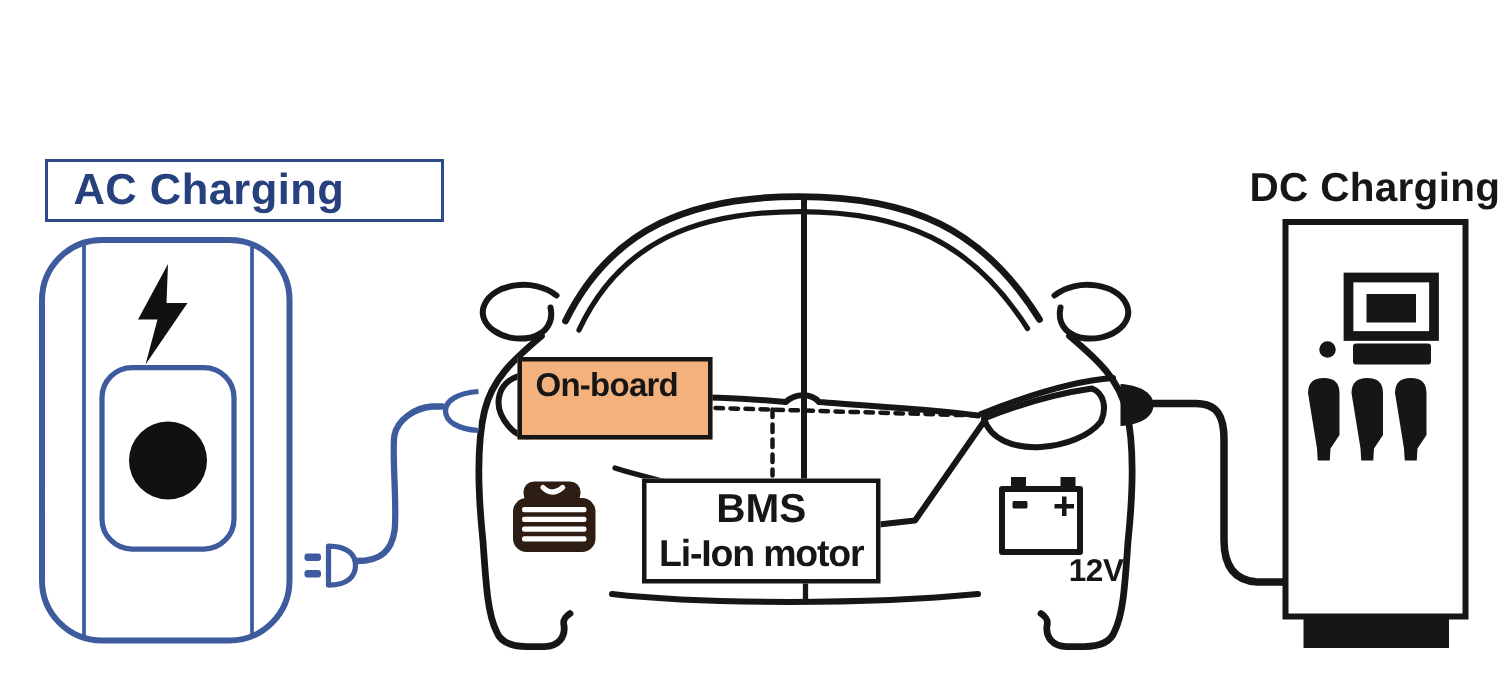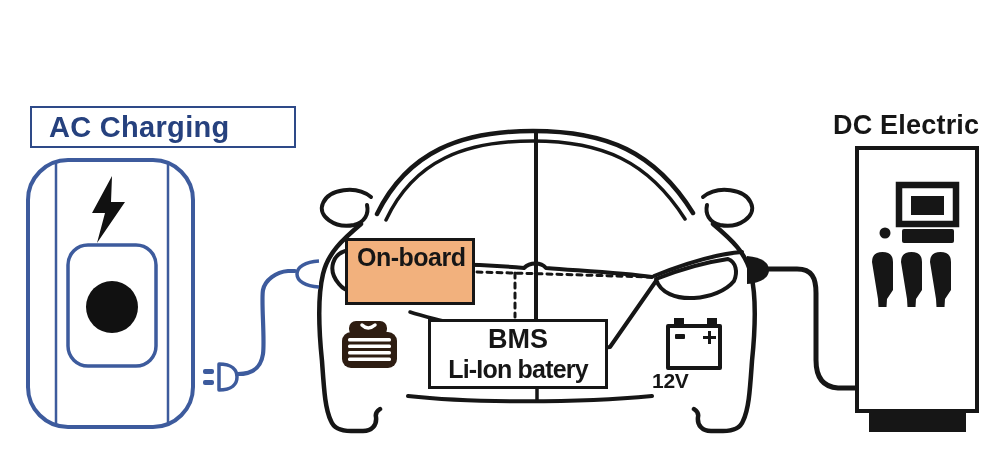--- a/index.html
+++ b/index.html
@@ -10,33 +10,33 @@
   .stage svg{position:absolute;left:0;top:0;}
   .label{position:absolute;color:#161616;font-weight:700;}
   .ac-title-box{
     left:30px;top:106px;width:266px;height:42px;
     border:2.5px solid #2e4a88;box-sizing:border-box;
     display:flex;align-items:center;padding-left:17px;
     font-size:29px;color:#26417e;letter-spacing:0.3px;
   }
   .dc-title{left:833px;top:110px;font-size:27px;letter-spacing:0.2px;}
   .obc-box{
-    left:345px;top:238px;width:130px;height:67px;
+    left:345px;top:238px;width:130px;height:55px;
     background:#f2b17d;border:3.5px solid #161616;box-sizing:border-box;
-    padding:2px 0 0 9px;font-size:25px;line-height:28px;letter-spacing:-0.5px;
+    padding:2px 0 0 9px;font-size:22px;line-height:28px;letter-spacing:-0.5px;
   }
   .bms-box{
-    left:428px;top:319px;width:180px;height:70px;
+    left:428px;top:319px;width:159px;height:70px;
     background:#ffffff;border:3px solid #161616;box-sizing:border-box;
     text-align:center;padding-top:2px;
   }
   .bms-line1{display:block;font-size:27px;line-height:31px;}
   .bms-line2{display:block;font-size:25px;line-height:29px;letter-spacing:-0.8px;white-space:nowrap;}
   .motor-label{left:328px;top:372px;width:92px;text-align:center;font-size:21px;line-height:21.5px;letter-spacing:-0.3px;}
-  .battery-label{left:652px;top:370px;width:97px;text-align:left;font-size:21px;line-height:21.5px;letter-spacing:-0.3px;}
+  .battery-label{left:652px;top:370px;width:97px;text-align:right;font-size:21px;line-height:21.5px;letter-spacing:-0.3px;}
   .lbl-line{display:block;}
 </style>
 </head>
 <body>
 
 <div class="stage">
 
   <svg width="1006" height="462" viewBox="0 0 1006 462">
 
     <g stroke="#161616" fill="none" stroke-linecap="round" stroke-linejoin="round">
@@ -108,29 +108,29 @@
       <rect x="675" y="334" width="10" height="5" rx="1" fill="#161616"></rect>
       <rect x="708" y="331" width="3" height="13" fill="#161616"></rect>
       <rect x="703" y="336" width="13" height="3" fill="#161616"></rect>
     </g>
   </svg>
 
   <div class="label ac-title-box">
     <span>AC Charging</span>
   </div>
 
-  <div class="label dc-title">DC Electric</div>
+  <div class="label dc-title">DC Charging</div>
 
   <div class="label obc-box">
     <span class="lbl-line">On-board</span>
   </div>
 
   <div class="label bms-box">
     <span class="bms-line1">BMS</span>
-    <span class="bms-line2">Li-Ion batery</span>
+    <span class="bms-line2">Li-Ion motor</span>
   </div>
 
 
   <div class="label battery-label">
     <span class="lbl-line">12V</span>
   </div>
 
 </div>
 
 </body></html>

